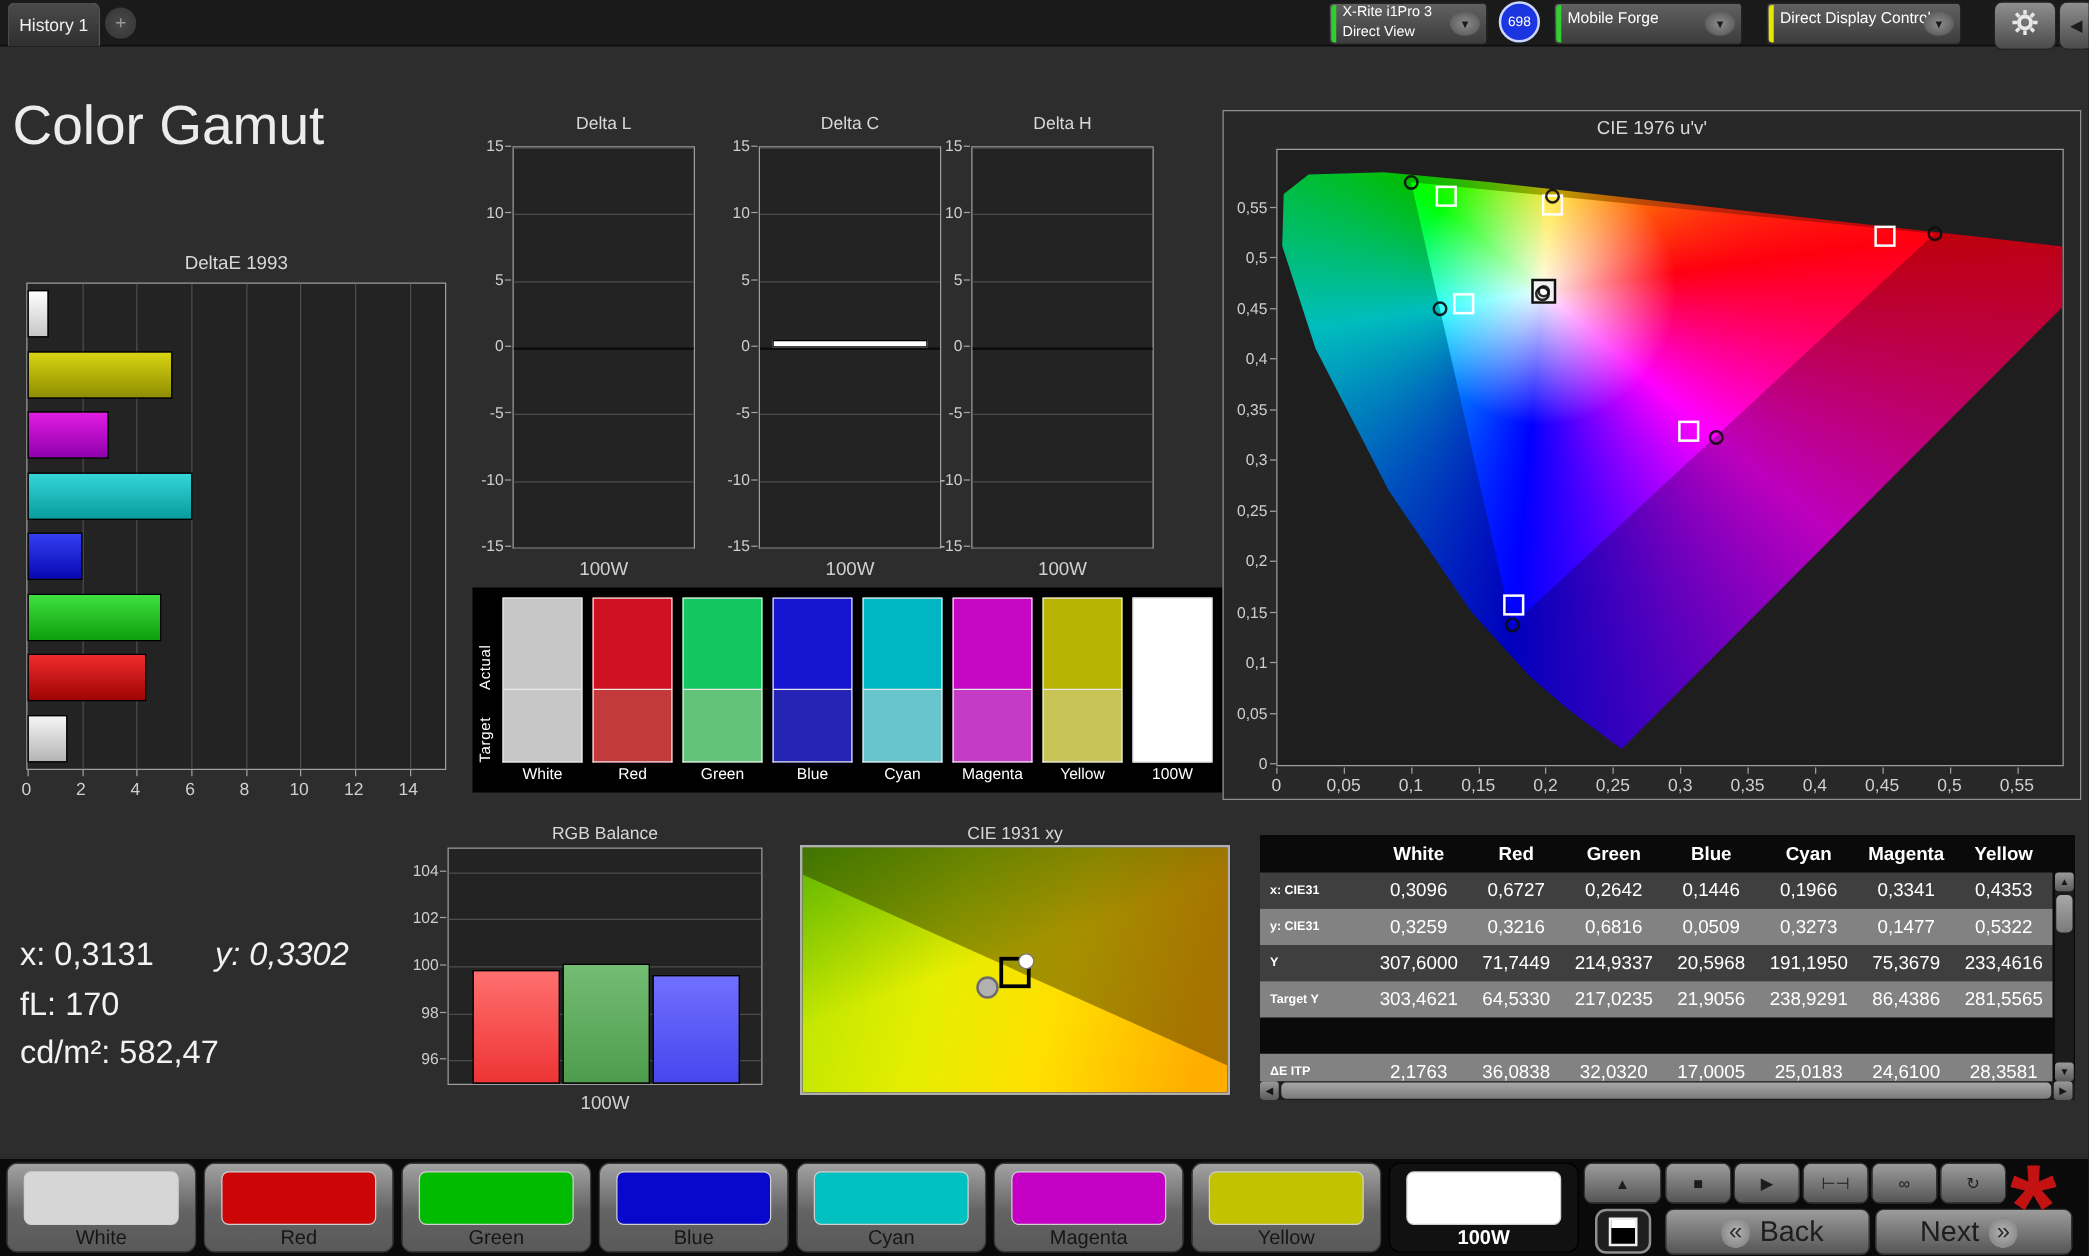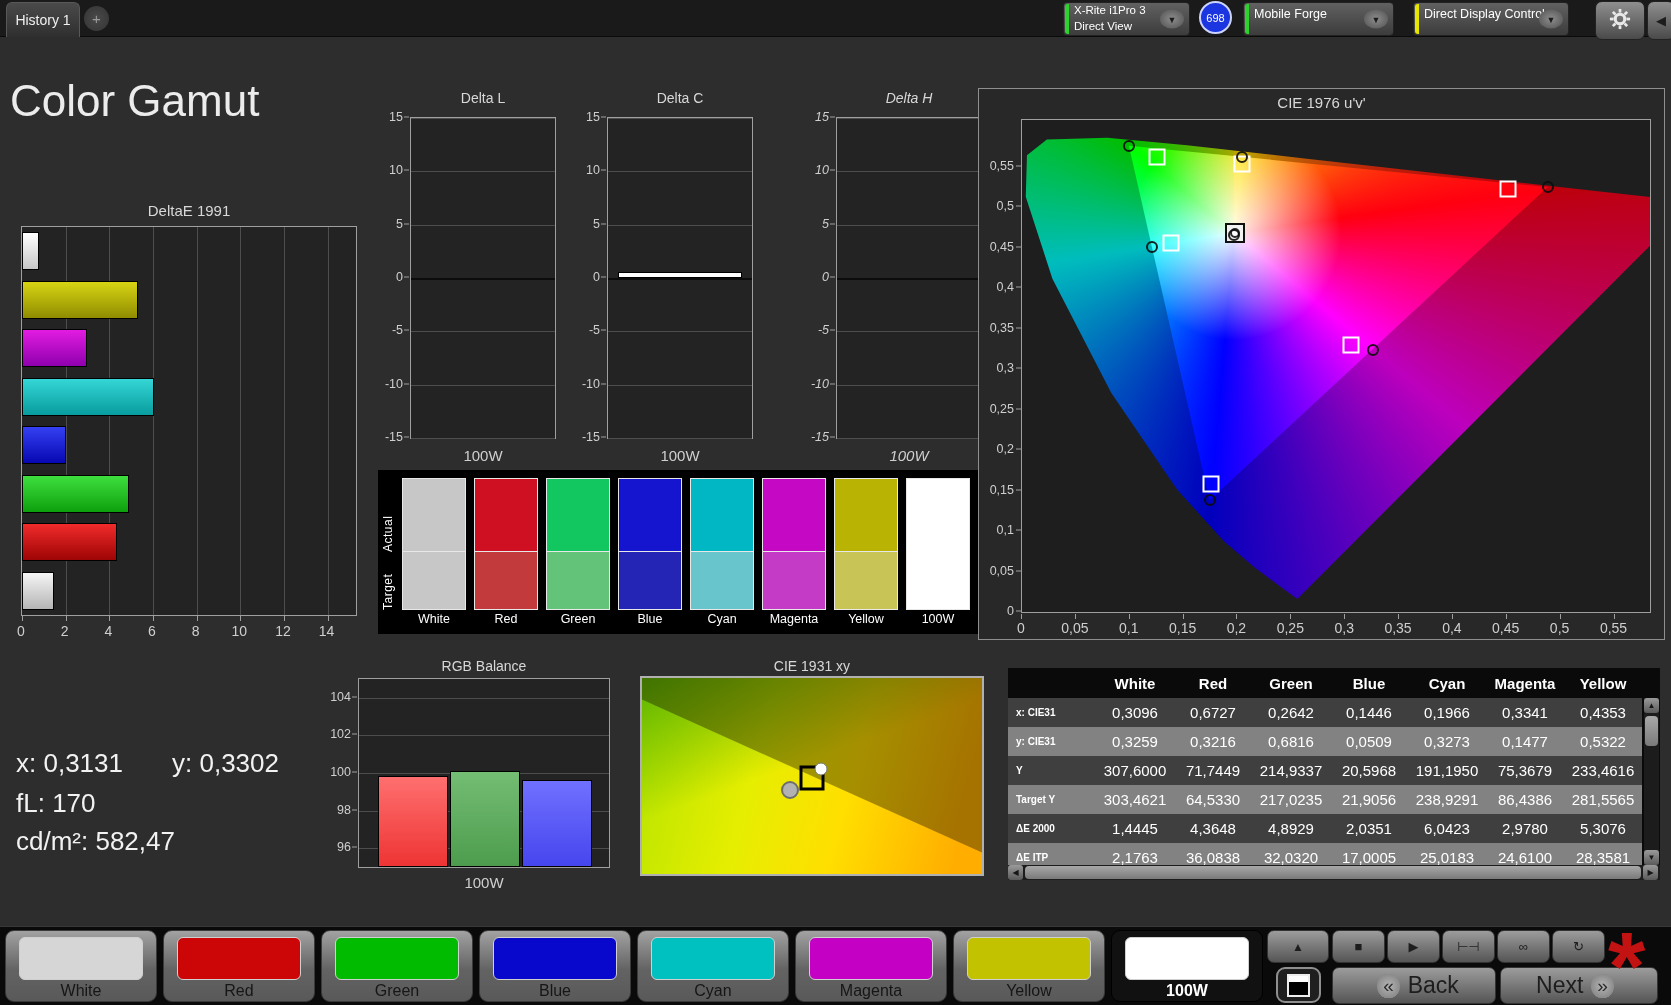--- a/index.html
+++ b/index.html
@@ -148,21 +148,21 @@
         </svg>
       </span>
     </div>
     <div class="sqbtn" style="left:1647px;width:26px;color:#1c1c1c;font-size:13px;">
       <span>◀</span>
     </div>
   </div>
 
   <div class="page-title">Color Gamut</div>
 
-  <div class="panel-title" style="left:21px;top:202px;width:336px;">DeltaE 1991</div>
+  <div class="panel-title" style="left:21px;top:202px;width:336px;">DeltaE 1993</div>
   <div class="plot" style="left:21px;top:226px;width:336px;height:390px;" id="dePlot">
       <div class="xtick" style="left: 0px; bottom: -6px;"></div>
       <div class="vgrid" style="left: 13.07%;"></div>
       <div class="xtick" style="left: 43.7px; bottom: -6px;"></div>
       <div class="vgrid" style="left: 26.14%;"></div>
       <div class="xtick" style="left: 87.3px; bottom: -6px;"></div>
       <div class="vgrid" style="left: 39.22%;"></div>
       <div class="xtick" style="left: 131px; bottom: -6px;"></div>
       <div class="vgrid" style="left: 52.29%;"></div>
       <div class="xtick" style="left: 174.6px; bottom: -6px;"></div>
@@ -240,21 +240,21 @@
       <div class="ylab" style="left: -7px; top: 187px;">0</div>
       <div class="ytick" style="left: -6px; top: 187px;"></div>
       <div class="ylab" style="left: -7px; top: 240.3px;">-5</div>
       <div class="ytick" style="left: -6px; top: 240.3px;"></div>
       <div class="ylab" style="left: -7px; top: 293.7px;">-10</div>
       <div class="ytick" style="left: -6px; top: 293.7px;"></div>
       <div class="ylab" style="left: -7px; top: 347px;">-15</div>
       <div class="ytick" style="left: -6px; top: 347px;"></div>
       <div class="xlab" style="left: 73px; top: 357px; font-size: 15px;">100W</div>
     </div>
-  <div id="dsc2" style="position:absolute;left:836px;top:90px;width:146px;height:380px;font-style:italic;">
+  <div id="dsc2" style="position:absolute;left:777px;top:90px;width:146px;height:380px;">
       <div class="panel-title" style="left: 0px; top: 0px; width: 146px; font-size: 14px;">Delta H</div>
       <div class="plot" style="left: 0px; top: 27px; width: 146px; height: 322px;">
         <div class="hgrid" style="top: 0px;"></div>
         <div class="hgrid" style="top: 53.3px;"></div>
         <div class="hgrid" style="top: 106.7px;"></div>
         <div class="hgrid zero" style="top: 160px;"></div>
         <div class="hgrid" style="top: 213.3px;"></div>
         <div class="hgrid" style="top: 266.7px;"></div>
         <div class="hgrid" style="top: 320px;"></div>
       </div>
@@ -386,21 +386,21 @@
         <div class="xtick" style="left: 526.7px; top: 525px;"></div>
         <div class="xlab" style="left: 526.7px; top: 531px; font-size: 14px;">0,45</div>
         <div class="xtick" style="left: 580.6px; top: 525px;"></div>
         <div class="xlab" style="left: 580.6px; top: 531px; font-size: 14px;">0,5</div>
         <div class="xtick" style="left: 634.5px; top: 525px;"></div>
         <div class="xlab" style="left: 634.5px; top: 531px; font-size: 14px;">0,55</div>
       </div>
   </div>
 
   <div class="cr-line" style="left:16px;top:748px;">x: 0,3131</div>
-  <div class="cr-line" style="left:172px;top:748px;">y: 0,3302</div>
+  <div class="cr-line" style="left:172px;top:748px;font-style:italic;">y: 0,3302</div>
   <div class="cr-line" style="left:16px;top:788px;">fL: 170</div>
   <div class="cr-line" style="left:16px;top:826px;">cd/m²: 582,47</div>
 
   <div class="panel-title" style="left:358px;top:658px;width:252px;font-size:14px;">RGB Balance</div>
   <div class="plot" style="left:358px;top:678px;width:252px;height:190px;" id="rgbPlot">
       <div class="hgrid" style="top: 18.8px;"></div>
       <div class="hgrid" style="top: 56.4px;"></div>
       <div class="hgrid" style="top: 94px;"></div>
       <div class="hgrid" style="top: 131.6px;"></div>
       <div class="hgrid" style="top: 169.2px;"></div>
@@ -475,30 +475,20 @@
       <div class="trow even" style="top: 117px;">
         <div class="thdr">Target Y</div>
         <div class="tcell">303,4621</div>
         <div class="tcell">64,5330</div>
         <div class="tcell">217,0235</div>
         <div class="tcell">21,9056</div>
         <div class="tcell">238,9291</div>
         <div class="tcell">86,4386</div>
         <div class="tcell">281,5565</div>
       </div>
-      <div class="trow odd" style="top: 146px;">
-        <div class="thdr">ΔE 2000</div>
-        <div class="tcell">1,4445</div>
-        <div class="tcell">4,3648</div>
-        <div class="tcell">4,8929</div>
-        <div class="tcell">2,0351</div>
-        <div class="tcell">6,0423</div>
-        <div class="tcell">2,9780</div>
-        <div class="tcell">5,3076</div>
-      </div>
       <div class="trow even" style="top: 175px;">
         <div class="thdr">ΔE ITP</div>
         <div class="tcell">2,1763</div>
         <div class="tcell">36,0838</div>
         <div class="tcell">32,0320</div>
         <div class="tcell">17,0005</div>
         <div class="tcell">25,0183</div>
         <div class="tcell">24,6100</div>
         <div class="tcell">28,3581</div>
       </div>

